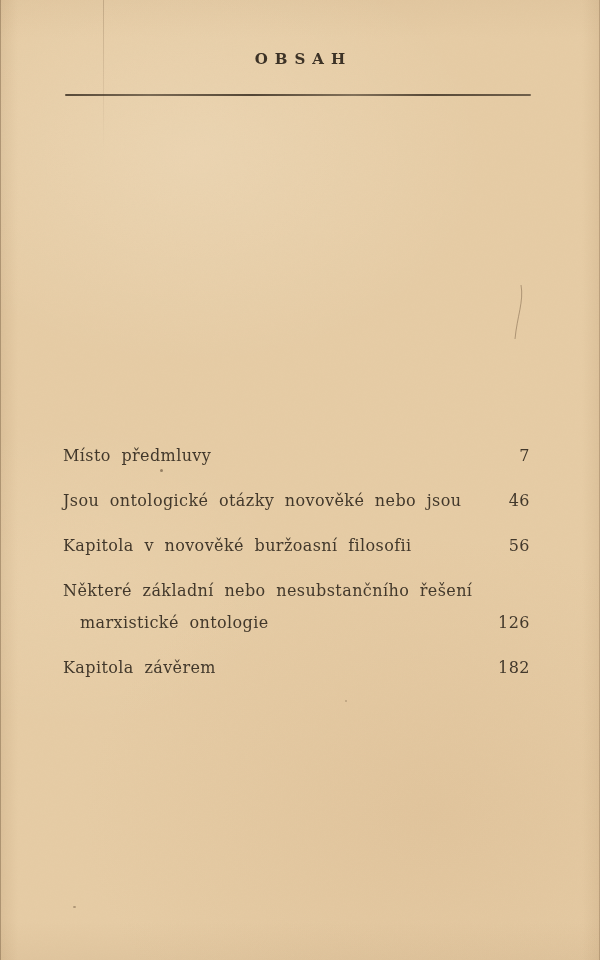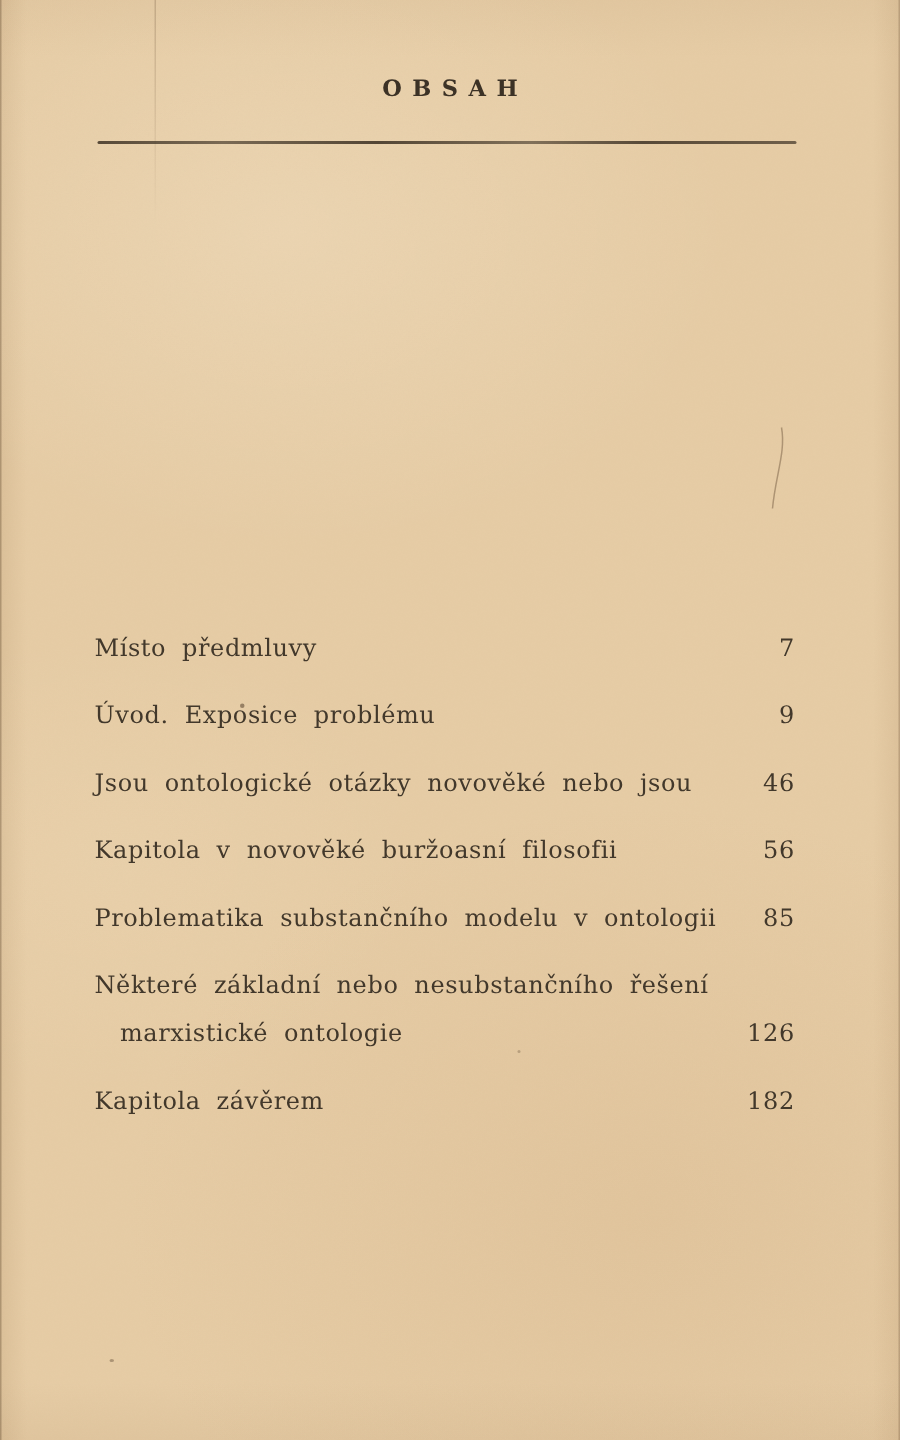--- a/index.html
+++ b/index.html
@@ -48,21 +48,21 @@
     width: 466px;
     height: 2px;
     background: linear-gradient(90deg,
       rgba(62,50,36,0.85) 0%, rgba(62,50,36,0.65) 18%,
       rgba(62,50,36,0.88) 40%, rgba(62,50,36,0.60) 62%,
       rgba(62,50,36,0.85) 78%, rgba(62,50,36,0.70) 100%);
     border-radius: 1px;
   }
   .toc {
     position: absolute;
-    top: 416px;
+    top: 440px;
     left: 63px;
     right: 70px;
   }
   .toc-entry {
     display: flex;
     align-items: flex-end;
     justify-content: space-between;
     margin-bottom: 13px;
   }
   .toc-entry-lines {
@@ -140,48 +140,36 @@
   <div class="title-rule"></div>
 
   <div class="toc">
     <div class="toc-entry">
       <div class="toc-entry-lines">
           <div class="toc-line">Místo předmluvy</div>
         </div>
       <div class="toc-page-num">7</div>
     </div>
 
-    <div class="toc-entry">
-      <div class="toc-entry-lines">
-          <div class="toc-line">Úvod. Exposice problému</div>
-        </div>
-      <div class="toc-page-num">9</div>
-    </div>
 
 
     <div class="toc-entry">
       <div class="toc-entry-lines">
           <div class="toc-line">Jsou ontologické otázky novověké nebo jsou</div>
         </div>
       <div class="toc-page-num">46</div>
     </div>
 
     <div class="toc-entry">
       <div class="toc-entry-lines">
           <div class="toc-line">Kapitola v novověké buržoasní filosofii</div>
         </div>
       <div class="toc-page-num">56</div>
     </div>
 
-    <div class="toc-entry">
-      <div class="toc-entry-lines">
-          <div class="toc-line">Problematika substančního modelu v ontologii</div>
-        </div>
-      <div class="toc-page-num">85</div>
-    </div>
 
     <div class="toc-entry">
       <div class="toc-entry-lines">
           <div class="toc-line">Některé základní nebo nesubstančního řešení</div>
           <div class="toc-line cont">marxistické ontologie</div>
         </div>
       <div class="toc-page-num">126</div>
     </div>
 
     <div class="toc-entry">

